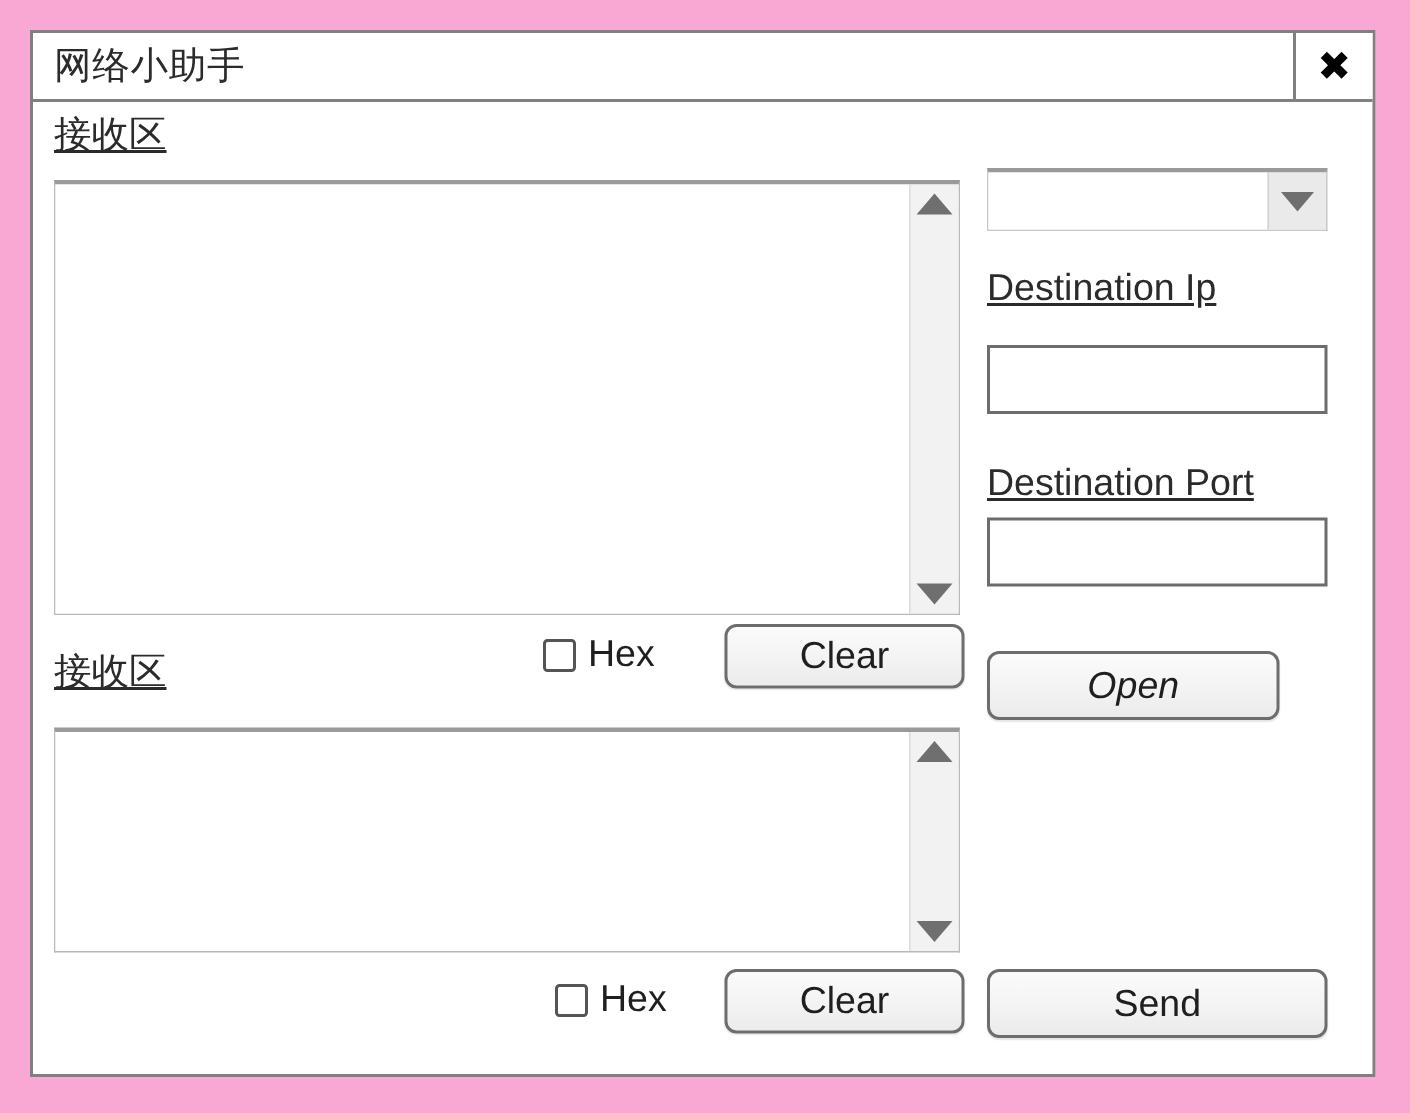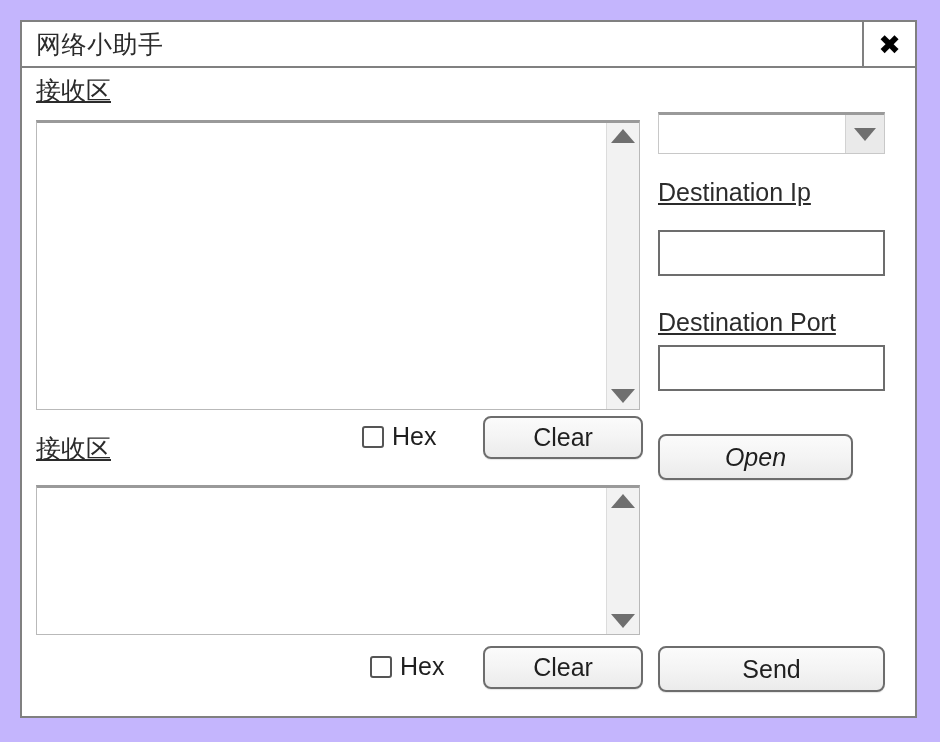--- a/index.html
+++ b/index.html
@@ -9,21 +9,21 @@
     width: 940px;
     height: 742px;
     overflow: hidden;
     font-family: "Liberation Sans", sans-serif;
   }
 
   #app {
     position: relative;
     width: 940px;
     height: 742px;
-    background: #c4b5fd;
+    background: #f9a8d4;
   }
 
   
   .window {
     position: absolute;
     left: 20px;
     top: 20px;
     width: 897px;
     height: 698px;
     border: 2px solid #808080;

